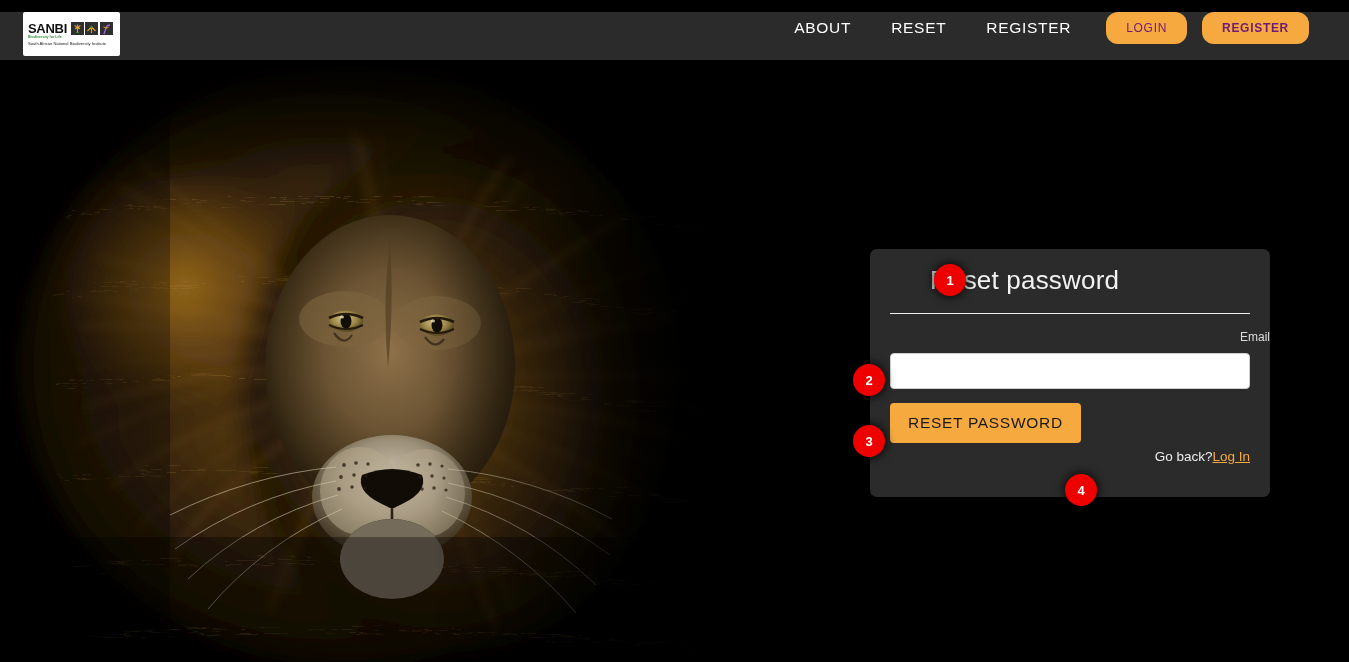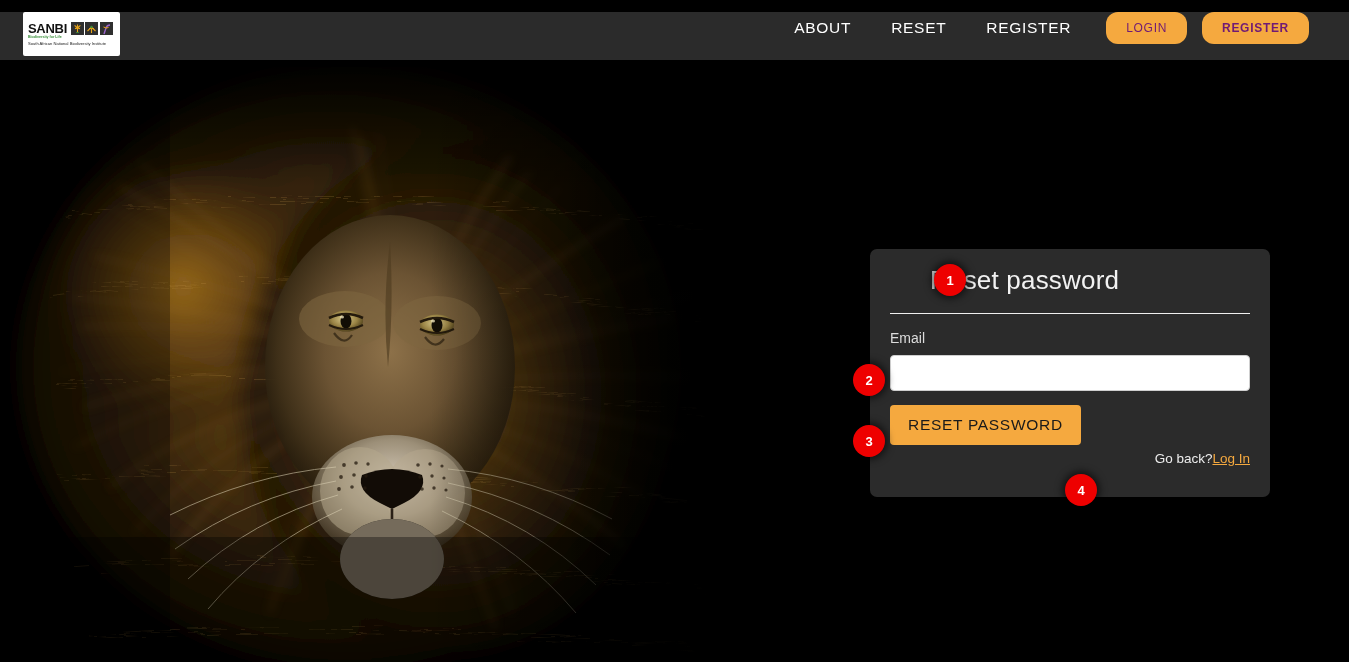--- a/index.html
+++ b/index.html
@@ -64,21 +64,21 @@
     width: 400px; height: 248px;
     background: #2b2b2b; border-radius: 7px;
     z-index: 20;
   }
   .card-head {
     display: flex; align-items: center;
     height: 62px; padding-left: 60px;
   }
   .card-title { color: #f2f2f2; font-size: 26px; font-weight: normal; letter-spacing: 0.2px; }
   .divider { height: 1px; background: #f0f0f0; margin: 2px 20px 0 20px; }
-  .field-label { color: #dcdcdc; font-size: 14px; margin: 16px 0 0 20px; }
+  .field-label { color: #dcdcdc; font-size: 12px; margin: 16px 0 0 20px; text-align: right; }
   .email-input {
     display: block; margin: 9px 20px 0 20px;
     width: 360px; height: 36px;
     background: #fff; border: 1px solid #cfcfcf; border-radius: 4px;
     padding: 0 10px; font-size: 15px; color: #111;
     font-family: "Liberation Sans", sans-serif;
   }
   .submit-btn {
     display: block; margin: 14px 0 0 20px;
     background: #f5a93f; color: #1a1a1a;

